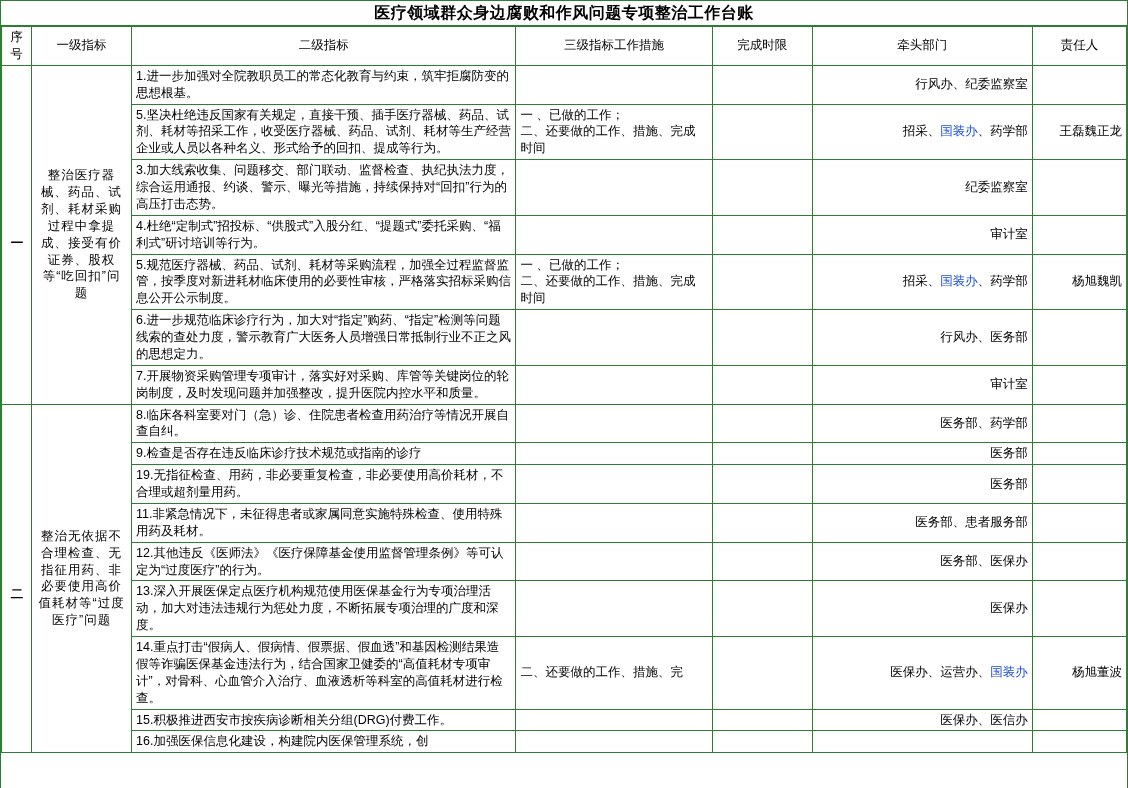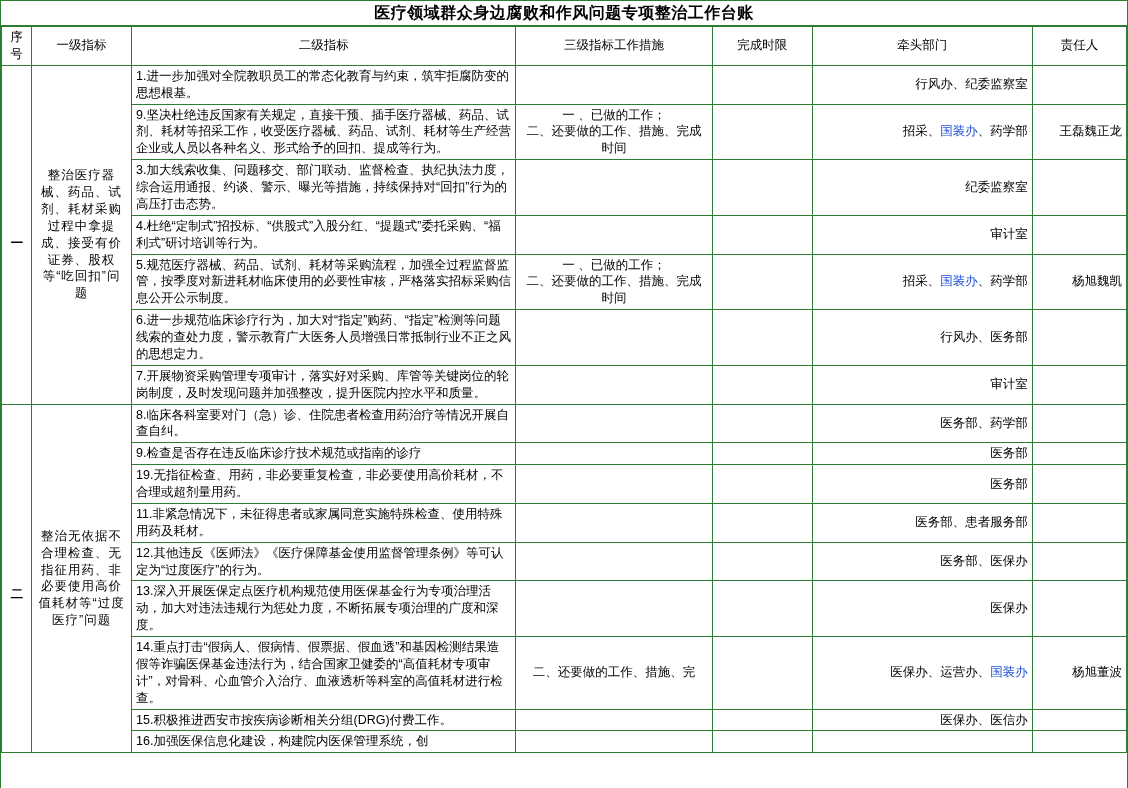--- a/index.html
+++ b/index.html
@@ -70,21 +70,21 @@
     letter-spacing: 1px;
     padding: 2px 14px;
     line-height: 1.5;
   }
   td.lv2 {
     text-align: left;
     padding: 3px 5px;
     margin-left: 25px;
   }
   td.lv3 {
-    text-align: center;
+    text-align: left;
     padding: 3px 6px;
   }
   td.center {
     text-align: right;
   }
   .red { color: #1d4ed8; }
   .vtext {
     writing-mode: vertical-rl;
     text-orientation: upright;
     display: inline-block;
@@ -127,21 +127,21 @@
         <tr>
           <td class="seq" rowspan="7"><span class="vtext">一</span></td>
           <td class="lv1" rowspan="7">整治医疗器械、药品、试剂、耗材采购过程中拿提成、接受有价证券、股权等“吃回扣”问题</td>
           <td class="lv2">1.进一步加强对全院教职员工的常态化教育与约束，筑牢拒腐防变的思想根基。</td>
           <td class="lv3"></td>
           <td class="center"></td>
           <td class="center">行风办、纪委监察室</td>
           <td class="center"></td>
         </tr>
         <tr>
-          <td class="lv2">9.坚决杜绝违反国家有关规定，直接干预、插手医疗器械、药品、试剂、耗材等招采工作，收受医疗器械、药品、试剂、耗材等生产经营企业或人员以各种名义、形式给予的回扣、提成等行为。</td>
+          <td class="lv2">5.坚决杜绝违反国家有关规定，直接干预、插手医疗器械、药品、试剂、耗材等招采工作，收受医疗器械、药品、试剂、耗材等生产经营企业或人员以各种名义、形式给予的回扣、提成等行为。</td>
           <td class="lv3 lv3-left">一 、已做的工作；<br>二、还要做的工作、措施、完成时间</td>
           <td class="center"></td>
           <td class="center"><span>招采、</span><span class="red">国装办</span><span>、药学部</span></td>
           <td class="center">王磊魏正龙</td>
         </tr>
         <tr>
           <td class="lv2">3.加大线索收集、问题移交、部门联动、监督检查、执纪执法力度，综合运用通报、约谈、警示、曝光等措施，持续保持对“回扣”行为的高压打击态势。</td>
           <td class="lv3"></td>
           <td class="center"></td>
           <td class="center">纪委监察室</td>

